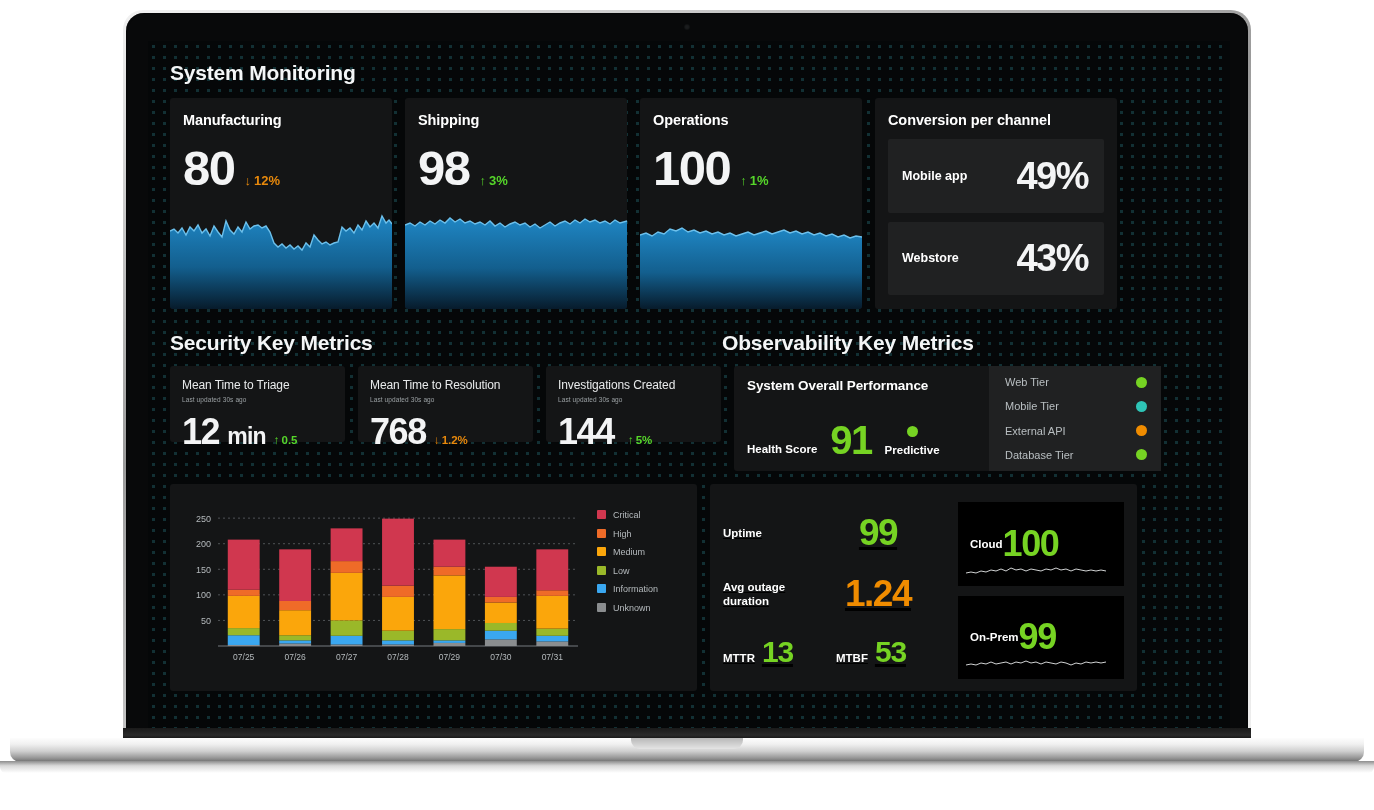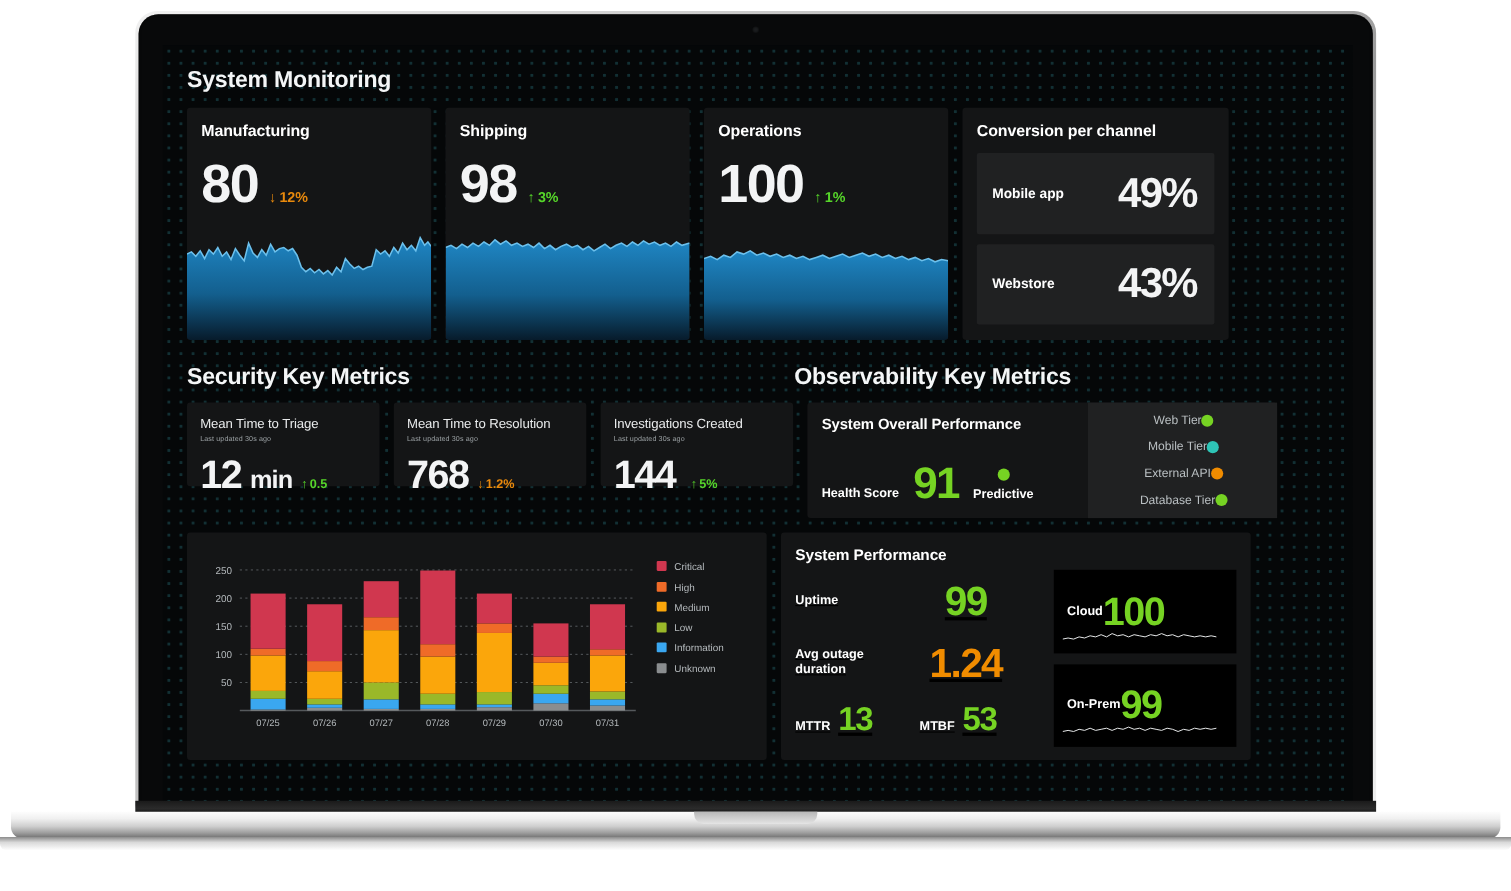--- a/index.html
+++ b/index.html
@@ -113,21 +113,21 @@
   .obs-card { width:427px; height:105px; display:flex; }
   .obs-left { flex:1; padding:12px 0 0 13px; position:relative; }
   .obs-left-title { color:#fff; font-size:13.5px; font-weight:700; letter-spacing:-0.1px; }
   .obs-score-row { position:absolute; left:13px; bottom:13px; display:flex; align-items:flex-end; gap:13px; }
   .obs-label { color:#fff; font-size:11.5px; font-weight:700; padding-bottom:3px; }
   .obs-score { color:#76d323; font-size:40px; font-weight:700; line-height:0.9; letter-spacing:-1.6px; }
   .predictive-wrap { display:flex; flex-direction:column; align-items:center; gap:7px; padding-bottom:2px; }
   .pred-dot { width:11px; height:11px; border-radius:50%; background:#76d323; }
   .pred-label { color:#fff; font-size:11.5px; font-weight:700; }
   .tiers { width:172px; background:#202122; padding:10px 14px 10px 16px; display:flex; flex-direction:column; justify-content:space-between; }
-  .tier-row { display:flex; align-items:center; justify-content:center; }
+  .tier-row { display:flex; align-items:center; justify-content:space-between; }
   .tier-name { color:#b9bfc2; font-size:11px; }
   .tier-dot { width:11px; height:11px; border-radius:50%; }
 
   
   .row3 { display:flex; gap:13px; margin-top:13px; }
   .chart-card { width:527px; height:207px; padding:12px 14px; }
   .chart-title { color:#fff; font-size:14px; font-weight:700; letter-spacing:-0.1px; }
   .chart-body { display:flex; margin-top:10px; }
   .chart-plot { flex:1; }
   .chart-legend { width:86px; padding-top:4px; display:flex; flex-direction:column; gap:8.5px; }
@@ -422,21 +422,20 @@
                     </div>
                     <div class="legend-item">
                       <span class="legend-sw" style="background: rgb(138, 141, 143);"></span>
                       <span class="legend-lbl">Unknown</span>
                     </div>
                   </div>
               </div>
             </div>
 
             <div class="card sp-card">
-              <div class="sp-title">System Performance</div>
               <div class="sp-body">
                 <div class="sp-left">
                   <div class="sp-metric">
                     <span class="sp-lbl">Uptime</span>
                     <span class="sp-val green">99</span>
                   </div>
                   <div class="sp-metric">
                     <span class="sp-lbl">Avg outage duration</span>
                     <span class="sp-val orange">1.24</span>
                   </div>

